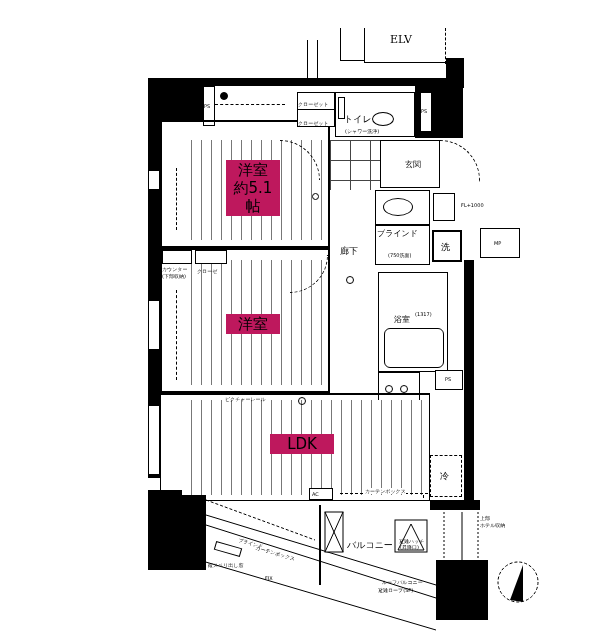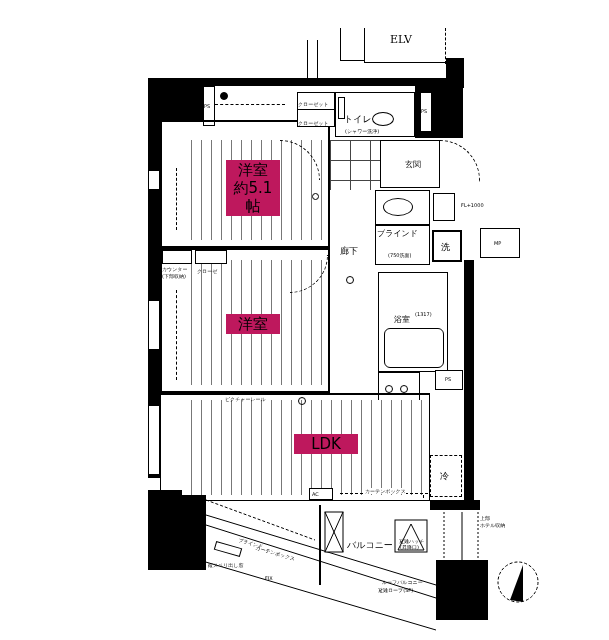--- a/index.html
+++ b/index.html
@@ -117,21 +117,21 @@
 <div class="circle" style="left:400px;top:385px;width:8px;height:8px;"></div>
 <div class="box" style="left:435px;top:370px;width:28px;height:20px;"></div>
 <div class="tiny" style="left:445px;top:376px;">PS</div>
 <div class="box" style="left:430px;top:455px;width:32px;height:42px;border-style:dashed;"></div>
 <div class="mid" style="left:440px;top:471px;">冷</div>
 <div class="thin" style="left:423px;top:400px;width:1px;height:98px;"></div>
 
 <div class="floor-stripes" style="left:182px;top:400px;width:245px;height:95px;"></div>
 <div class="line" style="left:160px;top:393px;width:270px;height:108px;border-width:1px;border-top-width:2px;"></div>
 <div class="tiny" style="left:225px;top:396px;">ピクチャーレール</div>
-<div class="room-label" style="left:270px;top:434px;width:60px;margin-left:24px;">
+<div class="room-label" style="left:270px;top:434px;width:60px;">
   <div>LDK</div>
 </div>
 <div class="dash-h" style="left:340px;top:493px;width:88px;"></div>
 <div class="tiny" style="left:365px;top:488px;background:#fff;">カーテンボックス</div>
 <div class="box" style="left:309px;top:488px;width:24px;height:12px;"></div>
 <div class="tiny" style="left:312px;top:491px;">AC</div>
 <div class="circle" style="left:298px;top:397px;width:8px;height:8px;"></div>
 
 <svg class="abs" style="left:0;top:0;" width="609" height="640">
   <line x1="206" y1="515" x2="436" y2="585" stroke="#000" stroke-width="1"></line>

